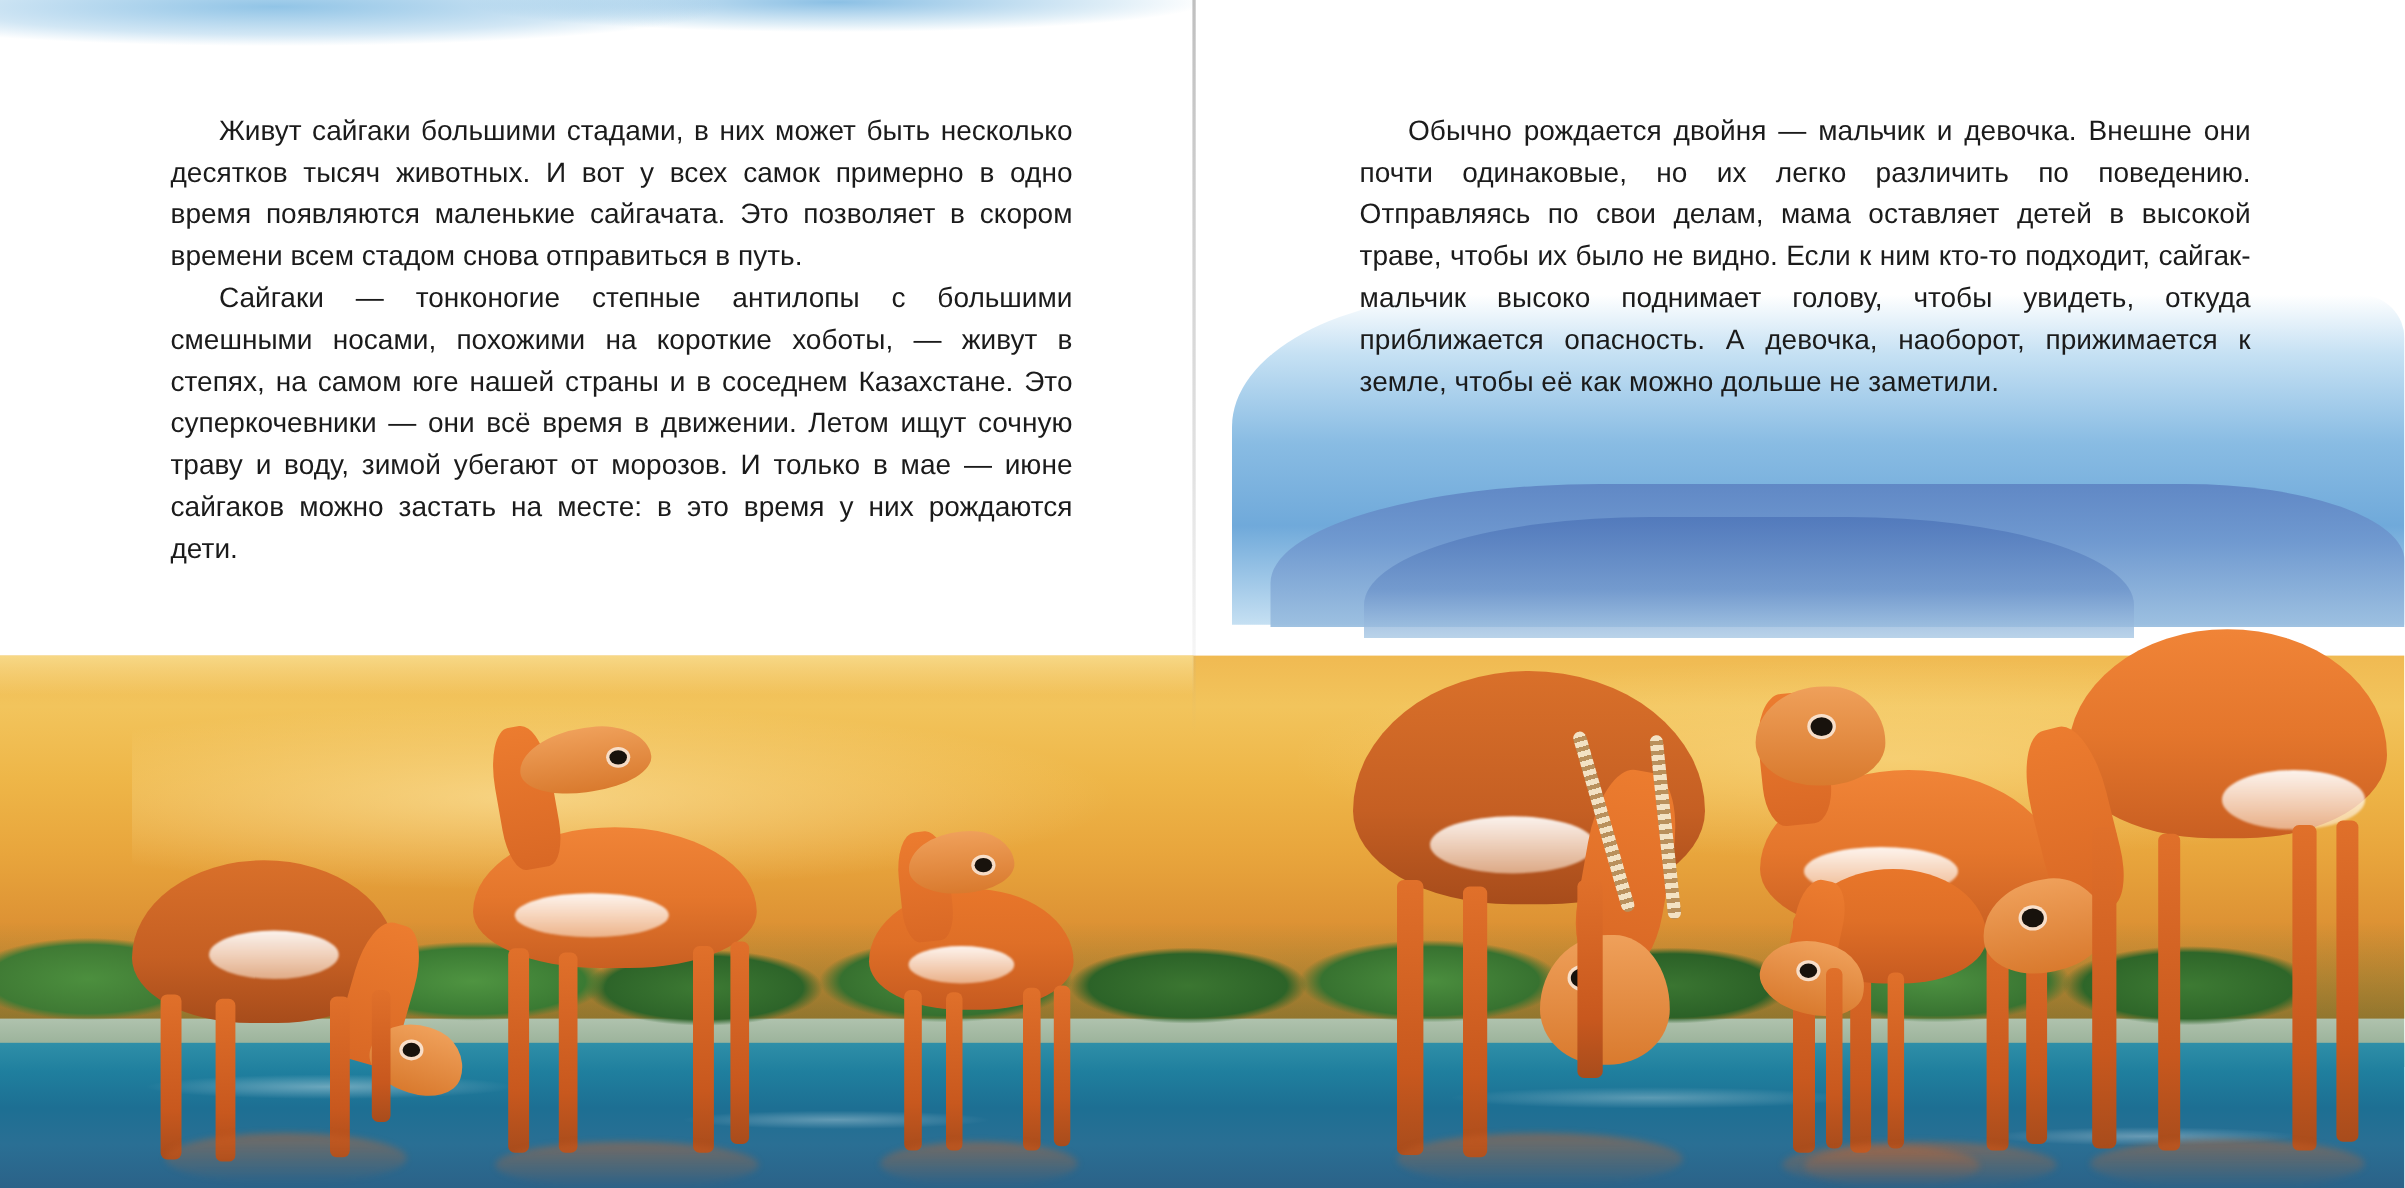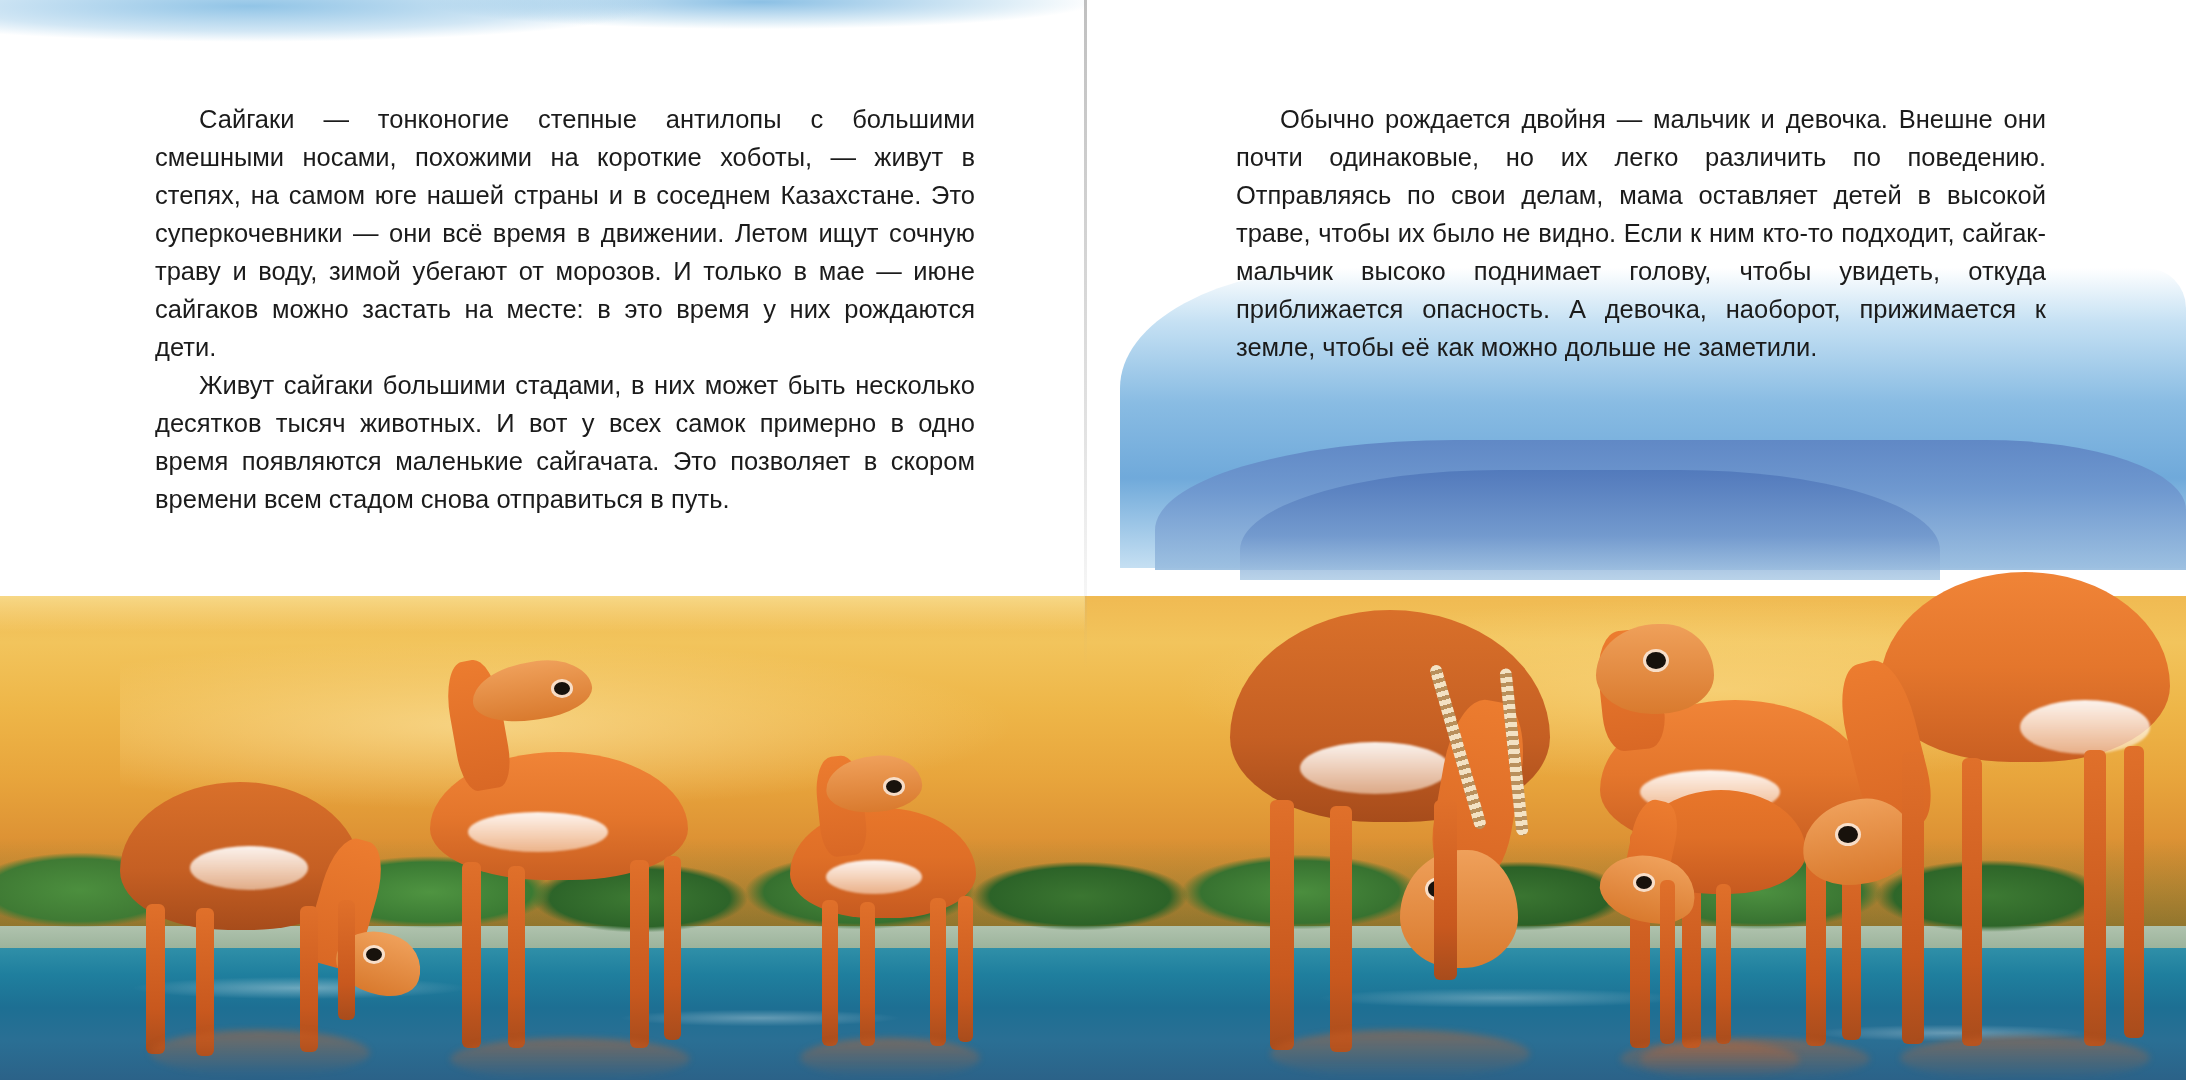--- a/index.html
+++ b/index.html
@@ -371,22 +371,22 @@
       <div class="leg" style="left:1902px; top:752px; width:22px; height:292px;"></div>
       <div class="leg" style="left:1962px; top:758px; width:20px; height:288px;"></div>
       <div class="leg" style="left:2084px; top:750px; width:22px; height:296px;"></div>
       <div class="leg" style="left:2124px; top:746px; width:20px; height:292px;"></div>
       <div class="reflection" style="left:1900px; top:1036px; width:250px; height:44px;"></div>
     </div>
 
   </div>
 
   <div class="page-text page-left">
+    <p>Живут сайгаки большими стадами, в них может быть несколько десятков тысяч животных. И вот у всех самок примерно в одно время появляются маленькие сайгачата. Это позволяет в скором времени всем стадом снова отправиться в путь.</p>
     <p>Сайгаки — тонконогие степные антилопы с большими смешными носами, похожими на короткие хоботы, — живут в степях, на самом юге нашей страны и в соседнем Казахстане. Это суперкочевники — они всё время в движении. Летом ищут сочную траву и воду, зимой убегают от морозов. И только в мае — июне сайгаков можно застать на месте: в это время у них рождаются дети.</p>
-    <p>Живут сайгаки большими стадами, в них может быть несколько десятков тысяч животных. И вот у всех самок примерно в одно время появляются маленькие сайгачата. Это позволяет в скором времени всем стадом снова отправиться в путь.</p>
   </div>
 
   <div class="page-text page-right">
     <p>Обычно рождается двойня — мальчик и девочка. Внешне они почти одинаковые, но их легко различить по поведению. Отправляясь по свои делам, мама оставляет детей в высокой траве, чтобы их было не видно. Если к ним кто-то подходит, сайгак-мальчик высоко поднимает голову, чтобы увидеть, откуда приближается опасность. А девочка, наоборот, прижимается к земле, чтобы её как можно дольше не заметили.</p>
   </div>
 
   <div class="gutter"></div>
 
 </div>
 

